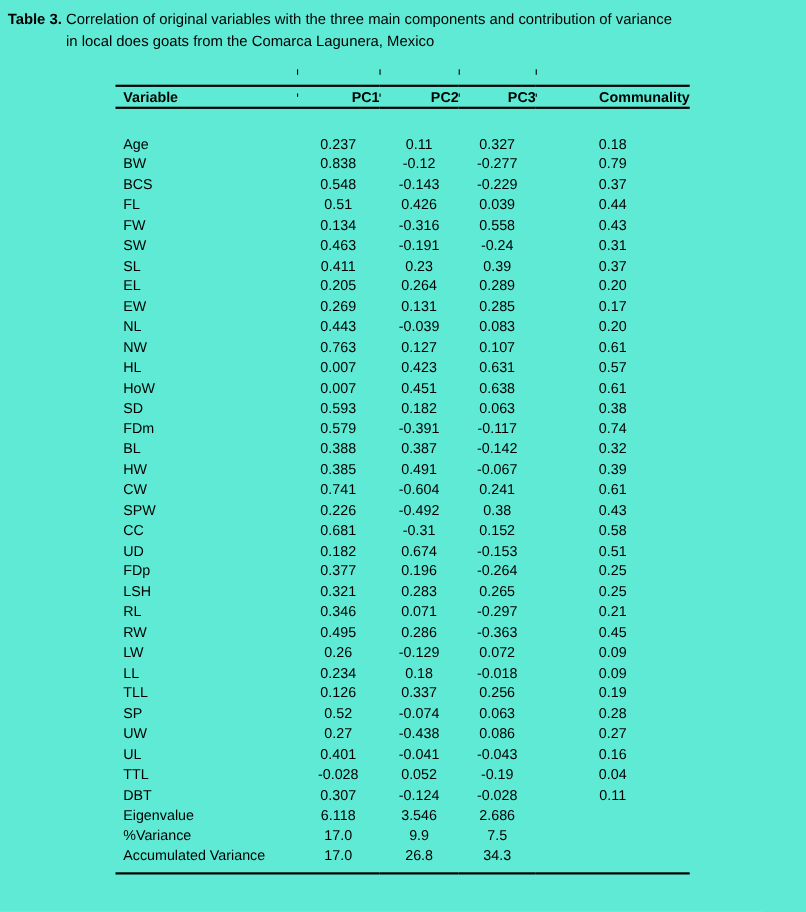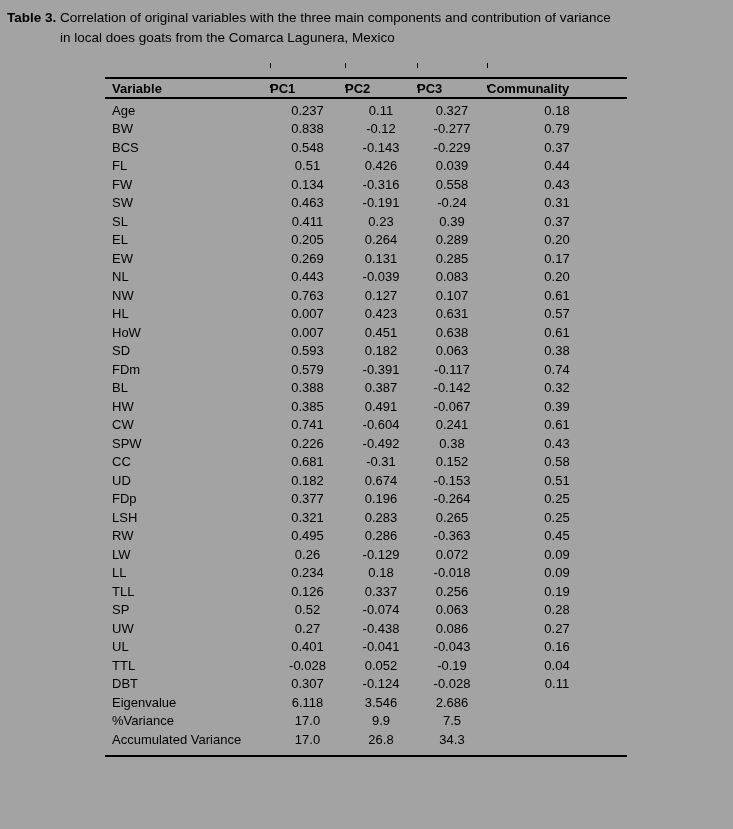--- a/index.html
+++ b/index.html
@@ -1,20 +1,20 @@
 <!DOCTYPE html>
 <html><head>
 <meta charset="utf-8">
 <style>
   html, body { margin: 0; padding: 0; }
   .page {
     position: relative;
     width: 733px;
     height: 829px;
-    background: #a3a3a3;
+    background: #5eead4;
     color: #000000;
     font-family: "Liberation Sans", sans-serif;
     overflow: hidden;
   }
   .caption {
     position: absolute;
     top: 8px;
     left: 7px;
     width: 720px;
     font-size: 13.5px;
@@ -38,33 +38,33 @@
   col.c-pc2 { width: 72px; }
   col.c-pc3 { width: 70px; }
   col.c-com { width: 140px; }
   thead th {
     border-top: 2px solid #000;
     border-bottom: 2px solid #000;
     height: 18px;
     padding: 0;
     font-size: 13px;
     font-weight: bold;
-    text-align: left;
+    text-align: right;
     vertical-align: middle;
   }
   thead th.var { text-align: left; padding-left: 7px; }
   tbody td {
     height: 18.5px;
     padding: 0;
     text-align: center;
     vertical-align: middle;
     font-size: 13px;
   }
   tbody td.var { text-align: left; padding-left: 7px; }
-  tbody tr:first-child td { padding-top: 2px; }
+  tbody tr:first-child td { padding-top: 22px; }
   tbody tr:last-child td { padding-bottom: 6px; }
   .tick {
     position: absolute;
     width: 1px;
     background: #000;
   }
   .tick-top { top: 63px; height: 5px; }
   .tick-bottom { top: 85px; height: 3px; }
   .tick-b1 { left: 270px; }
   .tick-b2 { left: 345px; }
@@ -254,20 +254,27 @@
           <td>0.25</td>
         </tr>
         <tr>
           <td class="var">LSH</td>
           <td>0.321</td>
           <td>0.283</td>
           <td>0.265</td>
           <td>0.25</td>
         </tr>
         <tr>
+          <td class="var">RL</td>
+          <td>0.346</td>
+          <td>0.071</td>
+          <td>-0.297</td>
+          <td>0.21</td>
+        </tr>
+        <tr>
           <td class="var">RW</td>
           <td>0.495</td>
           <td>0.286</td>
           <td>-0.363</td>
           <td>0.45</td>
         </tr>
         <tr>
           <td class="var">LW</td>
           <td>0.26</td>
           <td>-0.129</td>

